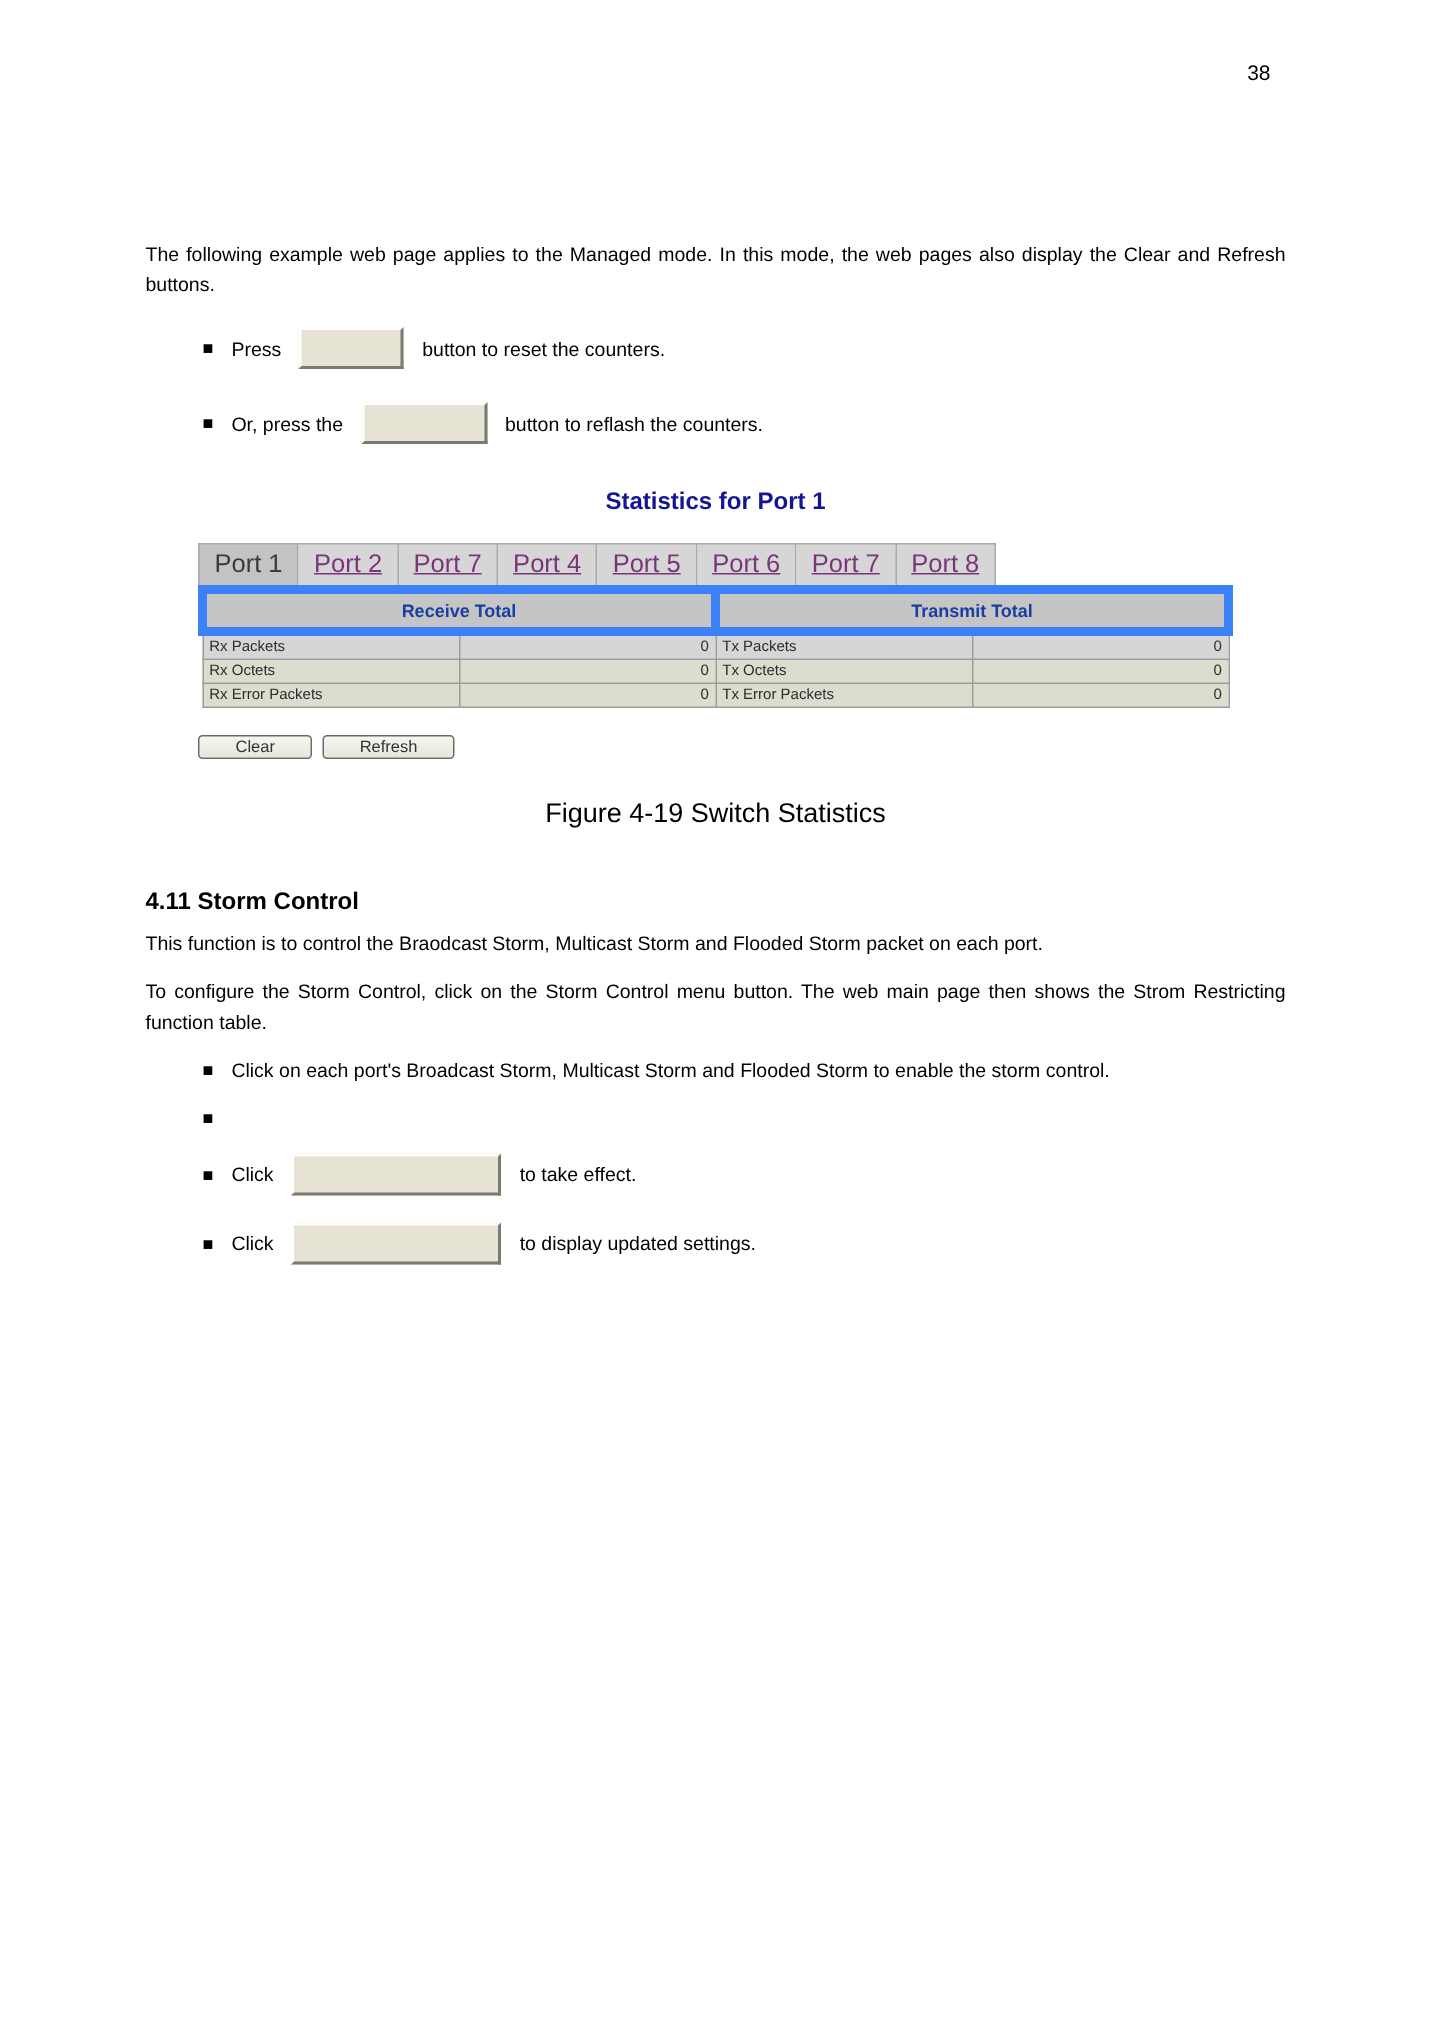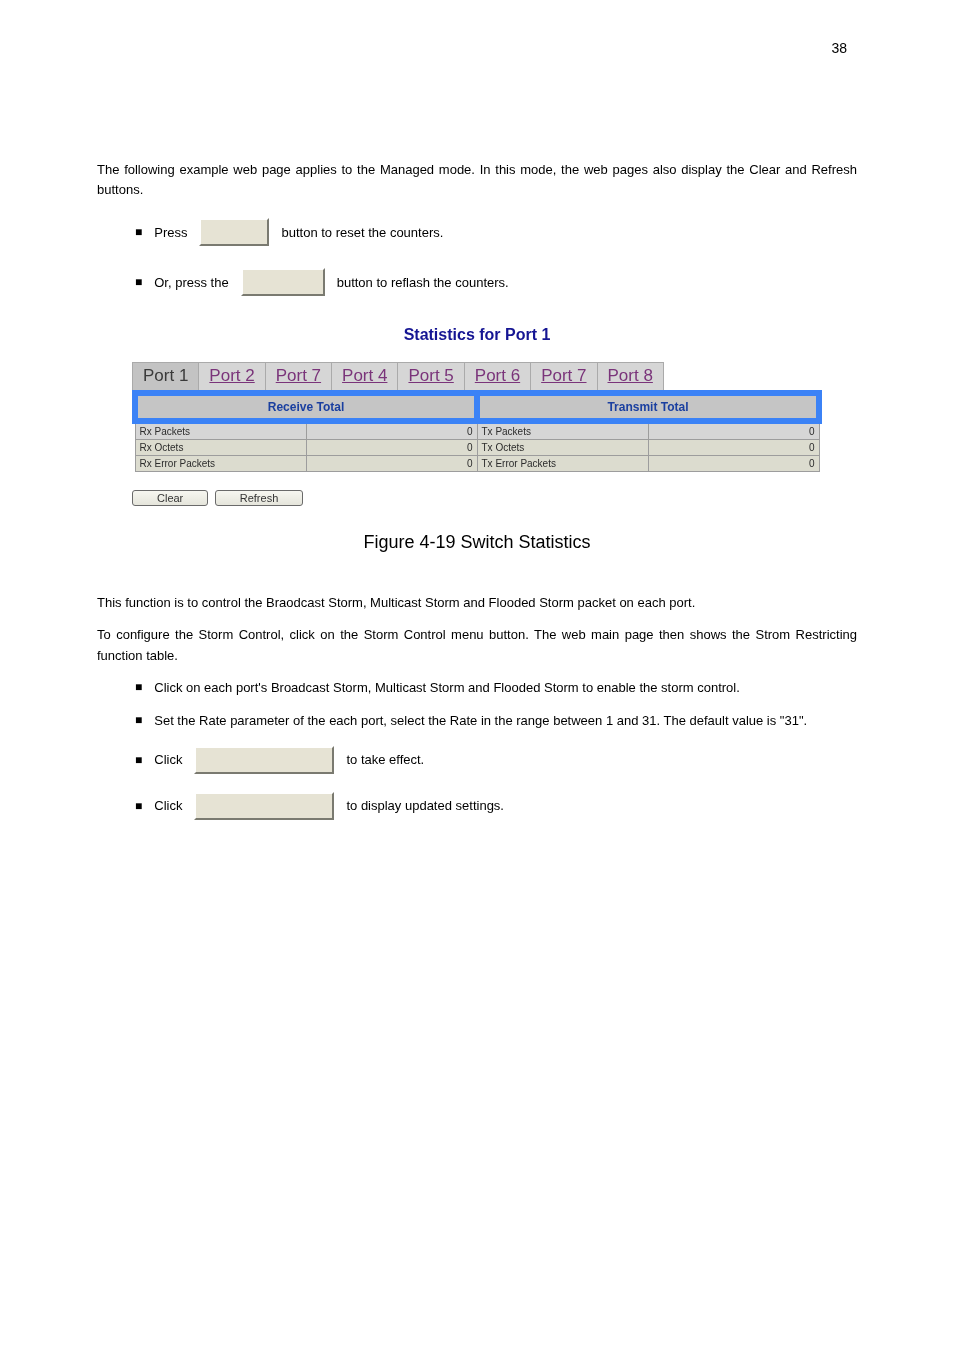--- a/index.html
+++ b/index.html
@@ -231,31 +231,31 @@
       </table>
 
     <div class="screenshot-buttons">
       <span class="sbtn">Clear</span>
       <span class="sbtn">Refresh</span>
     </div>
   </div>
 
   <div class="figure-caption">Figure 4-19 Switch Statistics</div>
 
+  <div class="section-heading">4.11 Storm Control</div>
   <p class="body-text">This function is to control the Braodcast Storm, Multicast Storm and Flooded Storm packet on each port.</p>
   <p class="body-text">To configure the Storm Control, click on the Storm Control menu button. The web main page then shows the Strom Restricting function table.</p>
 
   <ul class="steps">
     <li>
       <span class="bullet">■</span>
       <span>Click on each port's Broadcast Storm, Multicast Storm and Flooded Storm to enable the storm control.</span>
     </li>
     <li>
       <span class="bullet">■</span>
-      <span>Set the Rate parameter of the each port, select the Rate in the range between 1 and 31. The default value is "31".</span>
     </li>
     <li>
       <span class="bullet">■</span>
       <span>Click </span>
       <span class="btn-3d large" title="Update Setting"></span>
       <span> to take effect.</span>
     </li>
     <li>
       <span class="bullet">■</span>
       <span>Click </span>

